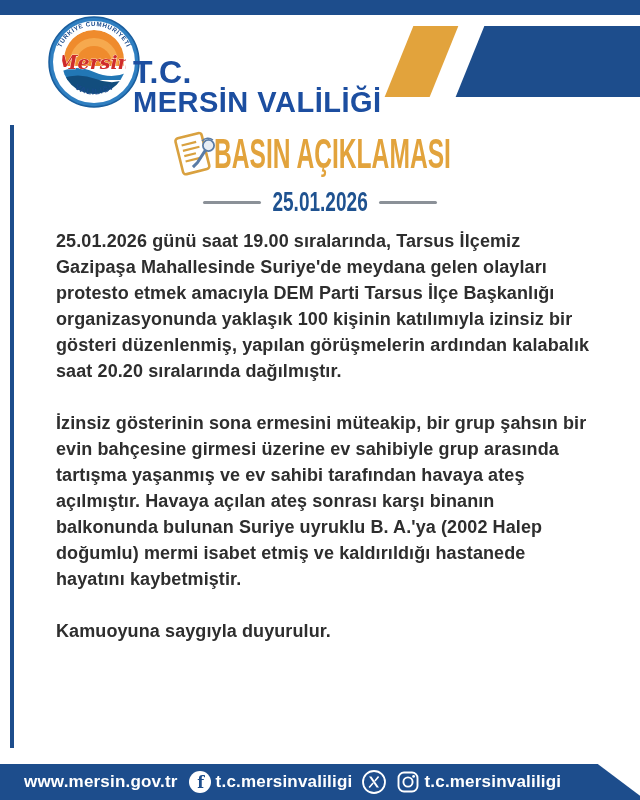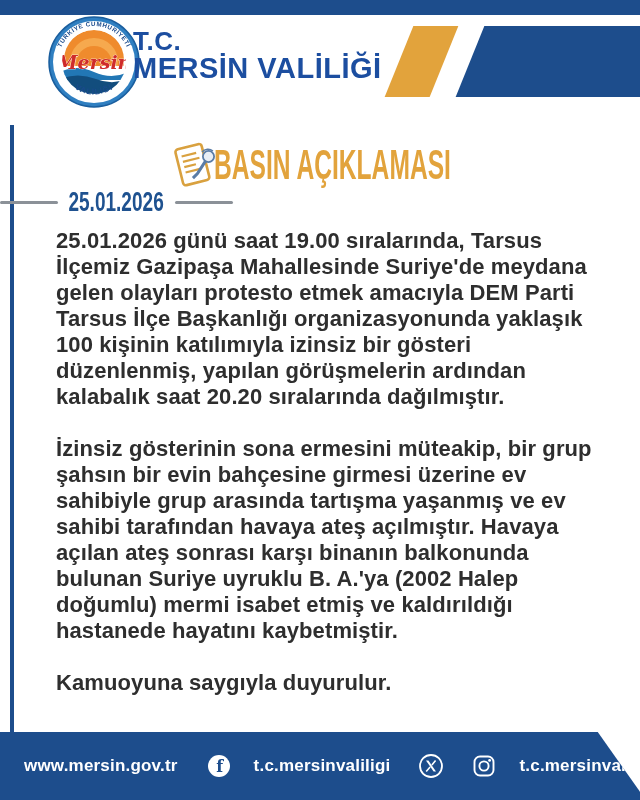--- a/index.html
+++ b/index.html
@@ -8,54 +8,54 @@
     background:#ffffff;
     font-family:"Liberation Sans", sans-serif;
   }
   
   .top-bar{position:absolute;top:0;left:0;width:640px;height:15px;background:#1d4d8c;}
   .left-rule{position:absolute;top:15px;left:10px;width:4px;height:733px;background:#1d4d8c;}
   
   .header{position:absolute;top:15px;left:0;width:640px;height:110px;background:#ffffff;}
   .logo{position:absolute;left:48px;top:1px;width:92px;height:92px;}
   .org-title{position:absolute;left:133px;top:13px;color:#1c4ea0;line-height:1;}
-  .org-prefix{font-size:26px;font-weight:bold;letter-spacing:.5px;}
+  .org-prefix{font-size:32px;font-weight:bold;letter-spacing:.5px;margin-top:28px;}
   .org-name{font-size:29px;font-weight:bold;letter-spacing:.5px;margin-top:0;}
   .shape{position:absolute;top:11px;height:71px;transform:skewX(-22deg);}
   .shape-yellow{left:399px;width:45px;background:#e2a33c;}
   .shape-blue{left:470px;width:190px;background:#1d4d8c;}
   
-  .title-row{position:absolute;top:136px;left:0;width:576px;height:56px;}
+  .title-row{position:absolute;top:125px;left:0;width:576px;height:56px;}
   .doc-mic-icon{position:absolute;left:167px;top:2px;width:54px;height:54px;}
   .title-box{position:absolute;left:214px;top:6px;width:250px;height:44px;overflow:visible;}
   .title-text{
     display:inline-block;white-space:nowrap;font-weight:bold;font-size:41px;
     color:#e2a33c;transform:scale(0.60,1.04);transform-origin:left center;
     letter-spacing:0px;line-height:44px;
   }
-  .date-row{position:absolute;top:186px;left:0;width:640px;}
+  .date-row{position:absolute;top:186px;left:0;width:640px;text-align:center;}
   .dash{display:inline-block;width:58px;height:3px;background:#8b9198;vertical-align:middle;border-radius:2px;}
   .date-text{
     display:inline-block;font-weight:bold;font-size:28px;color:#1f5290;
     transform:scaleX(0.68);transform-origin:center;vertical-align:middle;
     margin:0 -16px;letter-spacing:0px;
   }
   
   .content{position:absolute;left:56px;top:228px;width:537px;color:#2e2e2e;}
   .content p{
-    margin:0 0 26px 0;font-size:22px;line-height:26px;font-weight:bold;
+    margin:0 0 26px 0;font-size:18px;line-height:26px;font-weight:bold;
     letter-spacing:0.1px;text-align:left;
   }
   .content p:last-child{margin-bottom:0;}
   
   .footer{
-    position:absolute;bottom:0;left:0;width:640px;height:68px;background:#1d4d8c;
+    position:absolute;bottom:0;left:0;width:640px;height:36px;background:#1d4d8c;
     clip-path:polygon(0 0, 93.4% 0, 100% 88%, 100% 100%, 0 100%);
     display:flex;align-items:center;padding-left:24px;box-sizing:border-box;
-    color:#ffffff;font-size:17px;font-weight:bold;gap:23px;
+    color:#ffffff;font-size:17px;font-weight:bold;gap:4px;
   }
   .footer .handle{letter-spacing:.2px;}
   .soc-icon{width:24px;height:24px;flex:0 0 auto;margin-left:6px;}
 </style>
 </head>
 <body>
 
 <div class="top-bar"></div>
 <div class="left-rule"></div>
 

